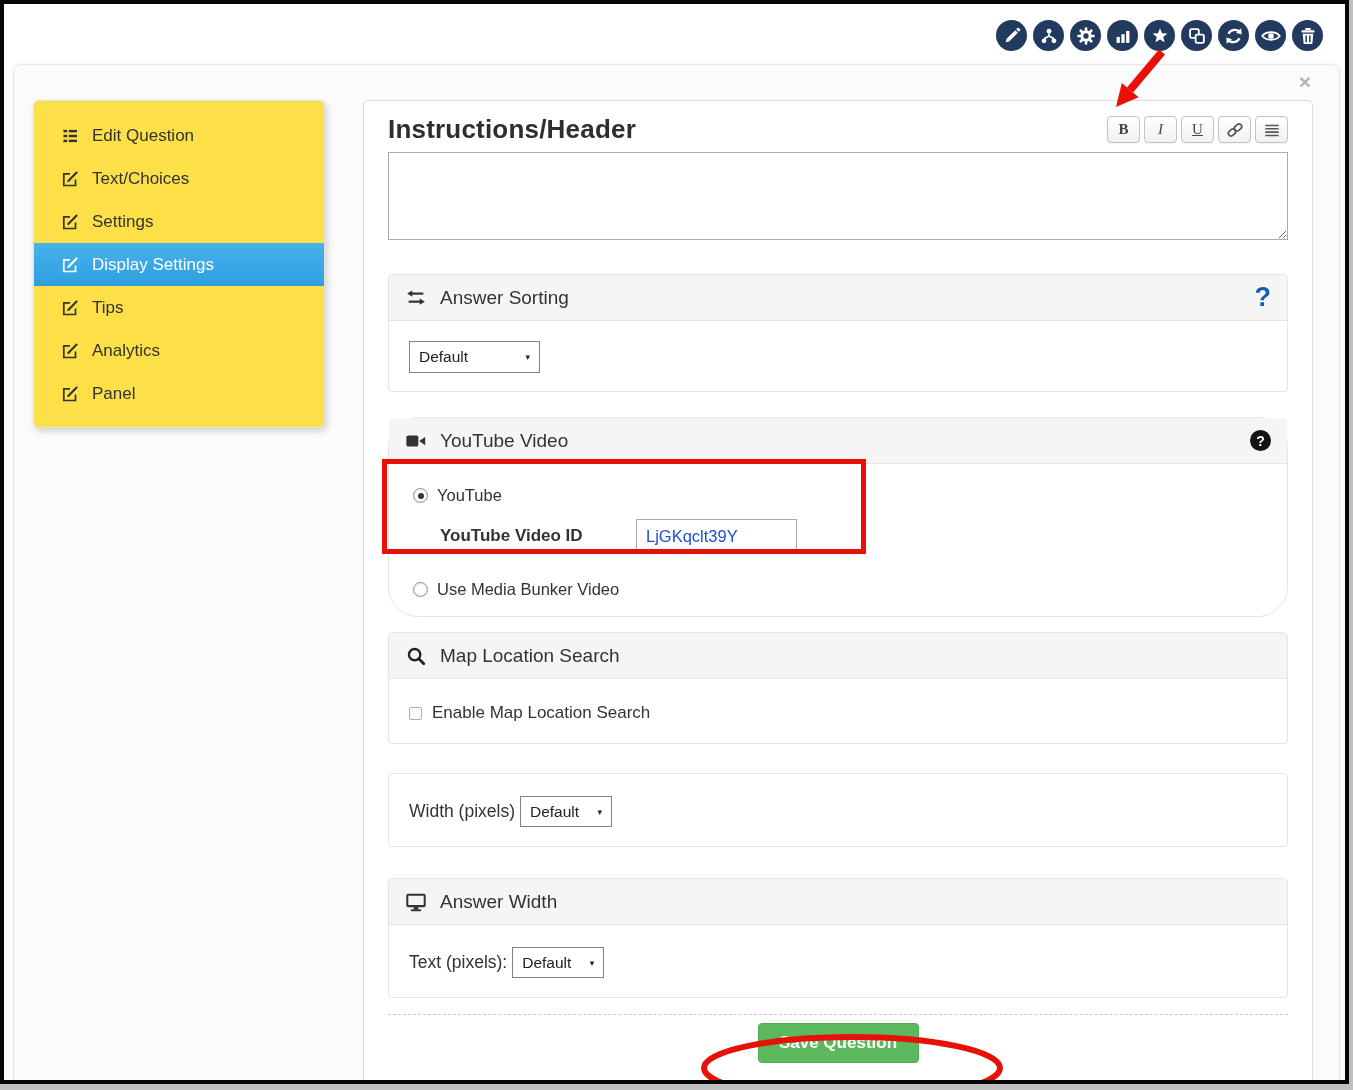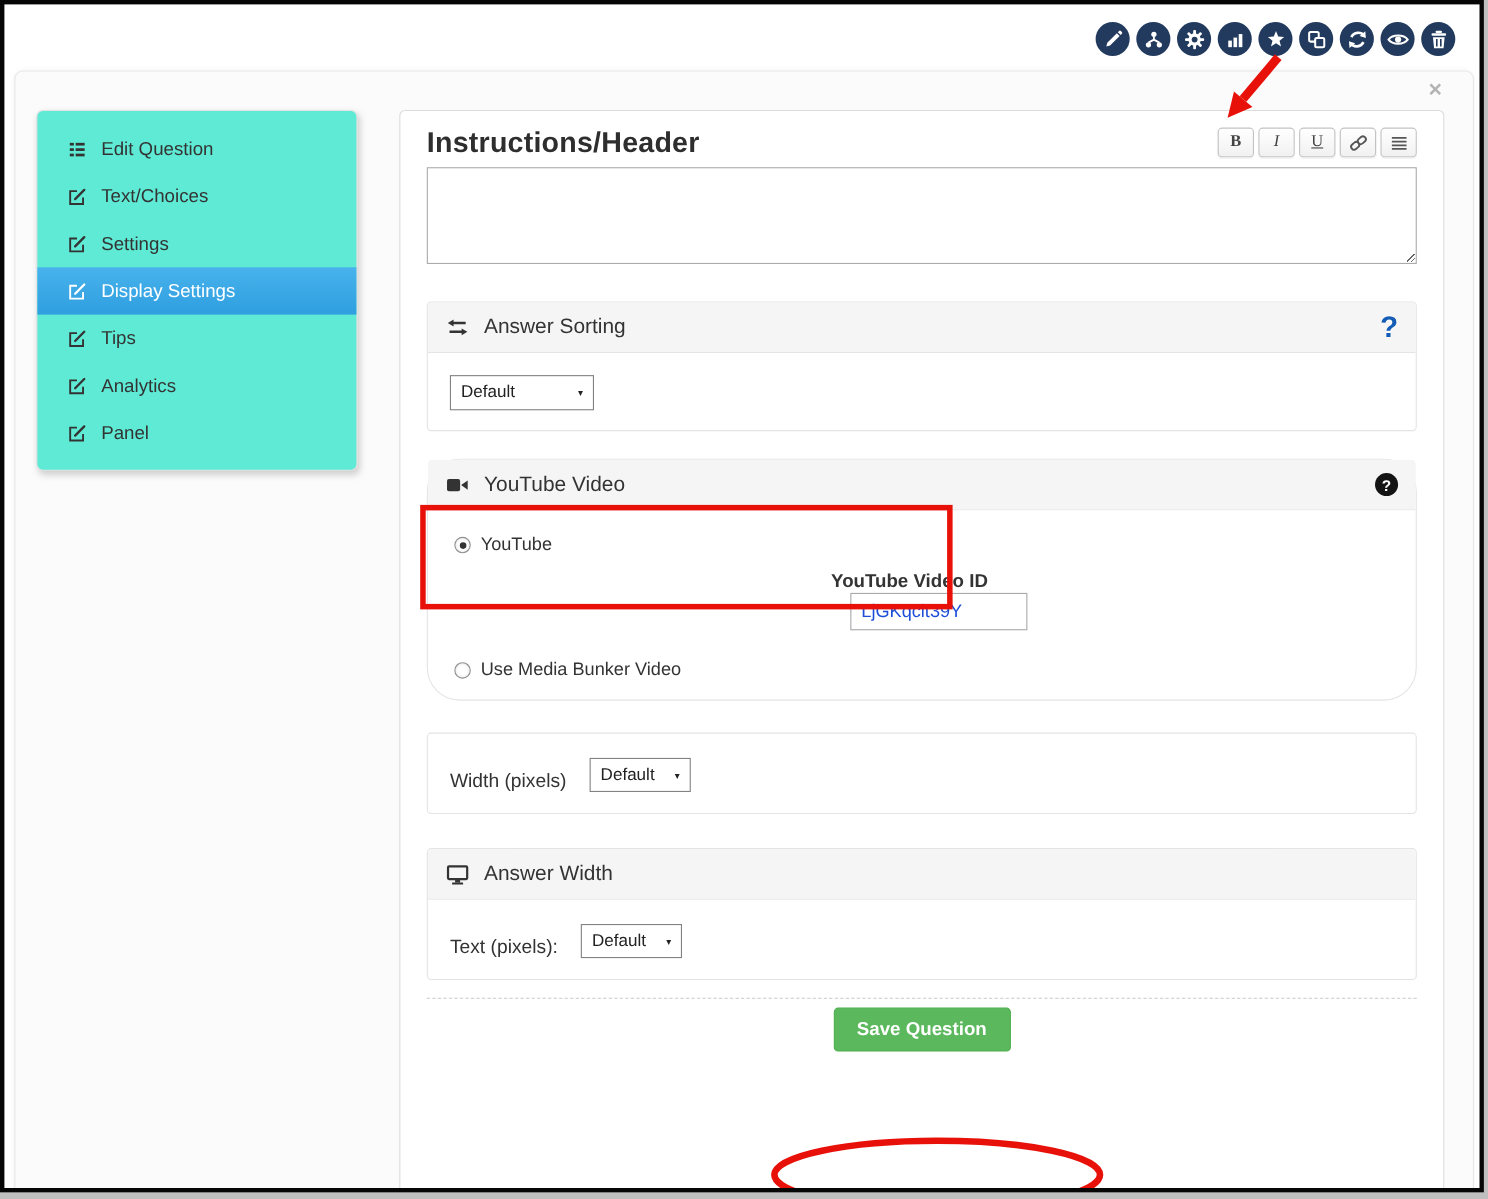--- a/index.html
+++ b/index.html
@@ -16,21 +16,21 @@
 
   
   .panel{position:absolute;left:9px;top:60px;width:1327px;height:1030px;box-sizing:border-box;
          background:#fbfbfb;border:1px solid #e7e7e7;border-radius:8px 8px 0 0;
          box-shadow:0 0 5px rgba(0,0,0,.05);}
   .close{position:absolute;top:6px;right:28px;font-size:21px;color:#b3b3b3;cursor:pointer;
          font-weight:bold;line-height:1;}
 
   
   .sidebar{position:absolute;left:19px;top:35px;width:292px;box-sizing:border-box;
-           background:#5eead4;border:1px solid #e3e3e3;border-radius:6px;
+           background:#fde047;border:1px solid #e3e3e3;border-radius:6px;
            box-shadow:2px 3px 7px rgba(0,0,0,.18);padding:13px 0 12px 0;}
   .side-item{height:43px;display:flex;align-items:center;gap:13px;padding-left:27px;
              font-size:17px;color:#333;cursor:pointer;}
   .side-item svg{width:18px;height:18px;flex:0 0 auto;}
   .side-item.active{background:linear-gradient(#47b2ec,#2f9fe0);color:#fff;}
 
   
   .content{position:absolute;left:349px;top:35px;width:950px;height:1012px;box-sizing:border-box;
            background:#fff;border:1px solid #dcdcdc;border-radius:5px;padding:0 24px;}
   .head-row{margin-top:12px;height:33px;display:flex;justify-content:space-between;align-items:center;}
@@ -58,35 +58,35 @@
              font-size:14px;font-weight:bold;display:flex;align-items:center;justify-content:center;cursor:pointer;}
   .sec-sorting{margin-top:34px;}
   .sec-youtube{margin-top:25px;border-radius:30px;}
   .sec-map{margin-top:15px;}
   .sec-qwidth{margin-top:29px;}
   .sec-awidth{margin-top:31px;}
 
   .body-sorting{padding:20px 20px 18px 20px;}
   .body-youtube{padding:22px 20px 17px 24px;}
   .body-map{padding:24px 20px 20px 20px;}
-  .body-width{padding:22px 20px 19px 20px;display:flex;align-items:flex-end;gap:21px;}
+  .body-width{padding:22px 20px 19px 20px;display:flex;align-items:center;gap:5px;}
 
   .select{display:inline-flex;align-items:center;justify-content:space-between;box-sizing:border-box;
           border:1px solid #828282;background:#fff;height:32px;padding:0 9px;font-size:15.5px;
           color:#222;cursor:pointer;}
   .select .caret{font-size:9px;color:#222;margin-left:10px;}
   .sel-sorting{width:131px;}
   .sel-width{width:92px;height:31px;}
 
   .radio-row{display:flex;align-items:center;gap:9px;font-size:16.5px;color:#333;}
   .radio{width:15px;height:15px;border-radius:50%;box-sizing:border-box;border:1px solid #8f8f8f;
          background:radial-gradient(#fff 40%,#e4e4e4);position:relative;flex:0 0 auto;cursor:pointer;}
   .radio.checked::after{content:"";position:absolute;left:3.5px;top:3.5px;width:6px;height:6px;
          border-radius:50%;background:#333;}
-  .vid-row{display:flex;align-items:center;margin-top:14px;margin-left:27px;flex-direction:column;}
+  .vid-row{display:flex;align-items:center;margin-top:14px;margin-left:27px;}
   .vid-label{font-size:17px;font-weight:bold;color:#333;width:196px;}
   .vid-input{width:161px;height:34px;box-sizing:border-box;border:1px solid #a9a9a9;
              font-size:16.5px;padding:0 9px;color:#1d4ed8;font-family:"Liberation Sans",sans-serif;}
   .row-gap{margin-top:27px;}
 
   .check-row{display:flex;align-items:center;gap:10px;font-size:17px;color:#333;}
   .checkbox{width:13px;height:13px;box-sizing:border-box;border:1px solid #b0b0b0;border-radius:2px;
             background:#fafafa;cursor:pointer;flex:0 0 auto;}
   .width-label{font-size:17.5px;color:#333;}
 
@@ -313,20 +313,35 @@
             <span class="vid-label">YouTube Video ID</span>
             <input class="vid-input" type="text" value="LjGKqclt39Y" style="">
           </div>
           <div class="radio-row row-gap">
             <span class="radio"></span>
             <span>Use Media Bunker Video</span>
           </div>
         </div>
       </section>
 
+      <section class="box sec-map">
+        <div class="box-head">
+          <svg viewBox="0 0 24 24">
+              <circle cx="10.5" cy="10.5" r="6.2" fill="none" stroke="#222" stroke-width="2.6"></circle>
+              <path d="M15 15l5.5 5.5" stroke="#222" stroke-width="3" stroke-linecap="round"></path>
+            </svg>
+          <span class="box-title">Map Location Search</span>
+        </div>
+        <div class="box-body body-map">
+          <div class="check-row">
+            <span class="checkbox"></span>
+            <span>Enable Map Location Search</span>
+          </div>
+        </div>
+      </section>
 
       <section class="box sec-qwidth">
         <div class="box-body body-width">
           <span class="width-label">Width (pixels)</span>
           <div class="select sel-width">
             <span>Default</span>
             <span class="caret">▾</span>
           </div>
         </div>
       </section>

